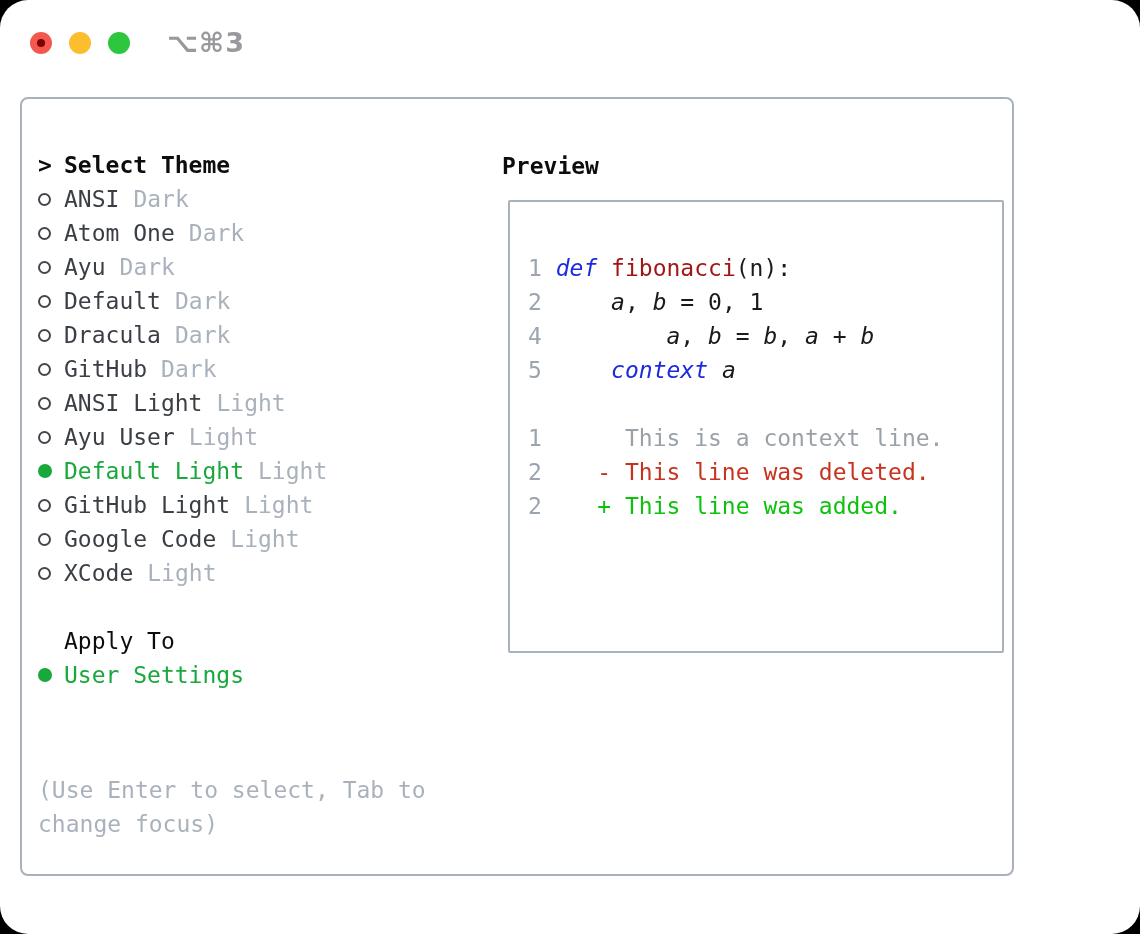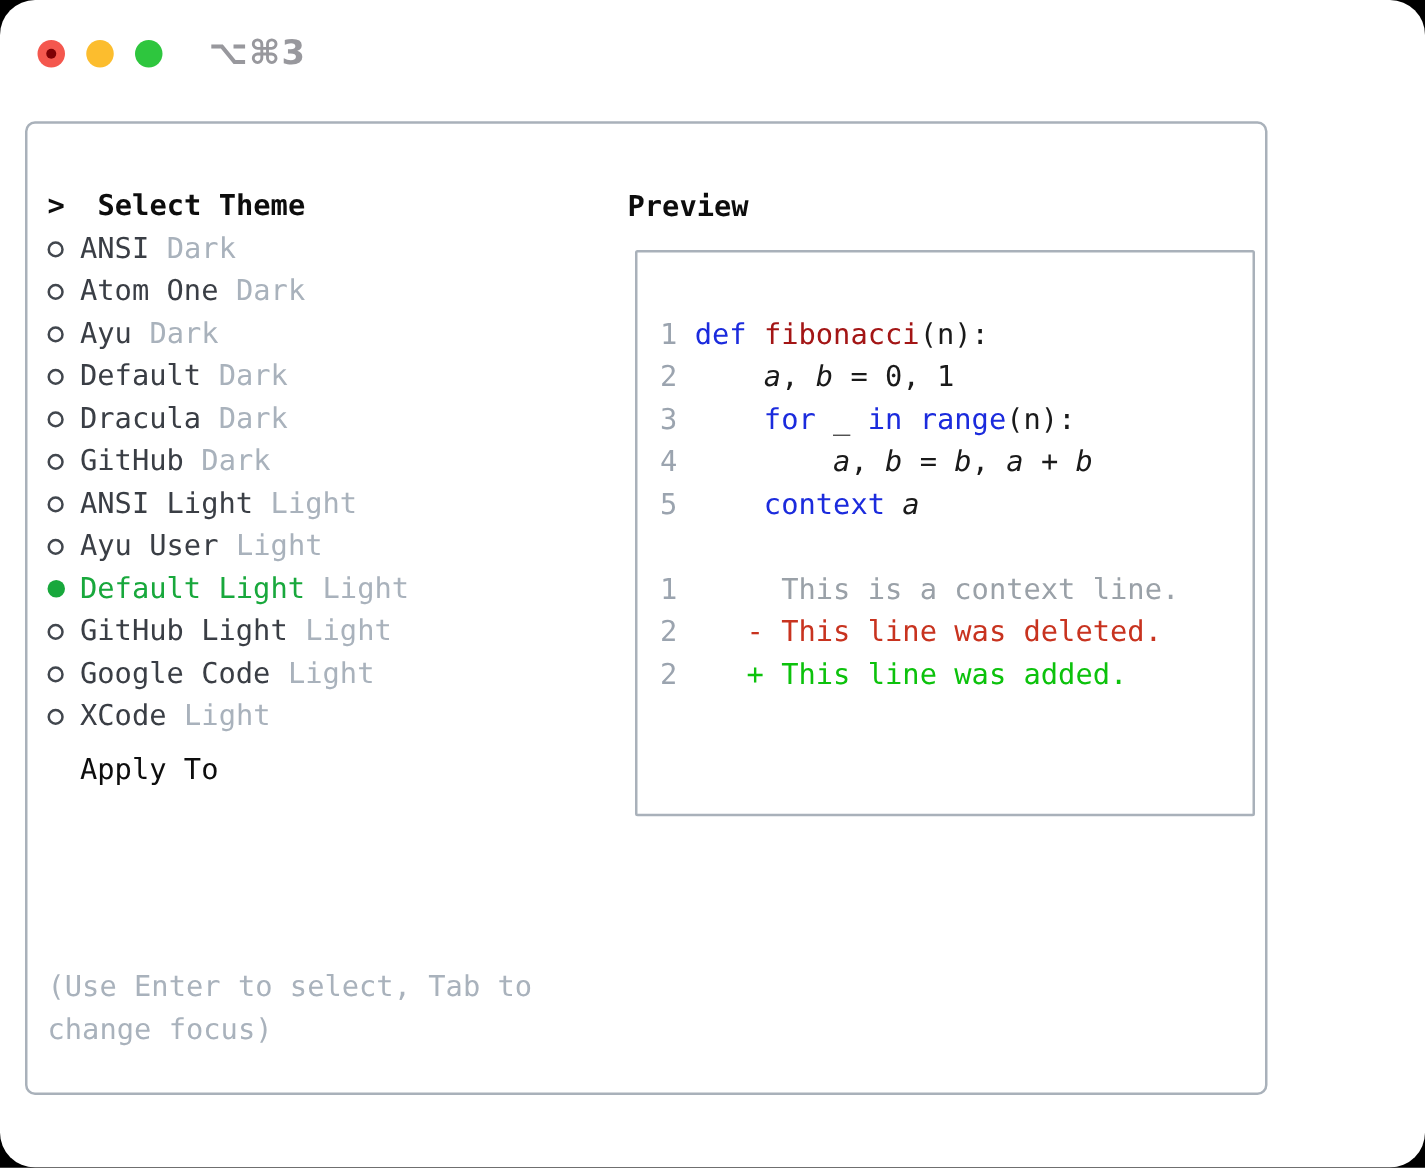--- a/index.html
+++ b/index.html
@@ -27,38 +27,38 @@
   
   .panel { position: absolute; left: 20px; top: 97px; width: 990px; height: 775px;
            border: 2px solid var(--border-gray); border-radius: 8px; background: #fff; }
   
   .row { display: flex; align-items: center; height: 34px; white-space: pre; }
   .mk  { flex: 0 0 26px; width: 26px; display: flex; align-items: center; }
   .caret { font-weight: bold; color: var(--heading-black); }
   .bullet { width: 13px; height: 13px; box-sizing: border-box;
             border: 2px solid #42474e; border-radius: 50%; }
   .bullet.sel { width: 14px; height: 14px; border: none; background: var(--accent-green); }
-  .hdr-text { font-weight: bold; color: var(--heading-black); margin-left: 14px; }
+  .hdr-text { font-weight: bold; color: var(--heading-black); }
   .hdr-plain { color: var(--heading-black); }
   .name { color: var(--text-dark); }
   .name.sel { color: var(--accent-green); }
   .suffix { color: var(--muted-gray); margin-left: 14px; }
   .theme-list { position: absolute; left: 16px; top: 49px; }
-  .apply-block { position: absolute; left: 16px; top: 500px; }
+  .apply-block { position: absolute; left: 16px; top: 525px; }
   .help-block { position: absolute; left: 16px; top: 674px; color: var(--muted-gray); line-height: 34px; }
   
   .preview-header { position: absolute; left: 480px; top: 50px; height: 34px; line-height: 34px;
                     font-weight: bold; color: var(--heading-black); }
   .preview-box { position: absolute; left: 486px; top: 101px; width: 474px; height: 400px;
                  border: 2px solid var(--border-gray); border-radius: 2px; background: #fff;
                  padding: 49px 0 0 18px; box-sizing: content-box; overflow: hidden;
                  padding-right: 0; }
   .cl { height: 34px; line-height: 34px; white-space: pre; }
   .t-ln  { color: var(--lineno-gray); }
-  .t-kw  { color: var(--keyword-blue); }
+  .t-kw  { color: var(--keyword-blue); font-style: italic; }
   .t-fn  { color: var(--function-red); }
   .t-pl  { color: var(--code-black); }
   .t-var { color: var(--code-black); font-style: italic; }
   .t-ctx { color: var(--context-gray); }
   .t-del { color: var(--diff-del); }
   .t-add { color: var(--diff-add); }
 </style>
 </head>
 <body>
 
@@ -95,34 +95,34 @@
           <div class="row"><span class="mk"><span class="bullet"></span></span><span class="name">XCode</span><span class="suffix">Light</span></div>
         </div>
     </div>
 
     <div class="apply-block">
       <div class="row">
         <span class="mk"></span>
         <span class="hdr-plain">Apply To</span>
       </div>
       <div id="apply-items">
+          <div class="row"><span class="mk"><span class="bullet sel"></span></span><span class="name sel">User Settings</span></div>
         </div>
     </div>
 
     <div class="help-block">
       <div>(Use Enter to select, Tab to</div>
       <div>change focus)</div>
     </div>
 
     <div class="preview-header">Preview</div>
     <div class="preview-box">
       <div id="code-lines">
           <div class="cl"><span class="t-ln">1 </span><span class="t-kw">def</span><span class="t-pl"> </span><span class="t-fn">fibonacci</span><span class="t-pl">(n):</span></div>
           <div class="cl"><span class="t-ln">2 </span><span class="t-pl">    </span><span class="t-var">a</span><span class="t-pl">, </span><span class="t-var">b</span><span class="t-pl"> = 0, 1</span></div>
-          <div class="cl"><span class="t-ln">3 </span><span class="t-pl">    </span><span class="t-kw">for</span><span class="t-pl"> _ </span><span class="t-kw">in</span><span class="t-pl"> </span><span class="t-kw">range</span><span class="t-pl">(n):</span></div>
           <div class="cl"><span class="t-ln">4 </span><span class="t-pl">        </span><span class="t-var">a</span><span class="t-pl">, </span><span class="t-var">b</span><span class="t-pl"> = </span><span class="t-var">b</span><span class="t-pl">, </span><span class="t-var">a</span><span class="t-pl"> + </span><span class="t-var">b</span></div>
           <div class="cl"><span class="t-ln">5 </span><span class="t-pl">    </span><span class="t-kw">context</span><span class="t-pl"> </span><span class="t-var">a</span></div>
           <div class="cl"></div>
           <div class="cl"><span class="t-ln">1 </span><span class="t-ctx">     This is a context line.</span></div>
           <div class="cl"><span class="t-ln">2 </span><span class="t-del">   - This line was deleted.</span></div>
           <div class="cl"><span class="t-ln">2 </span><span class="t-add">   + This line was added.</span></div>
         </div>
     </div>
 
   </div>

